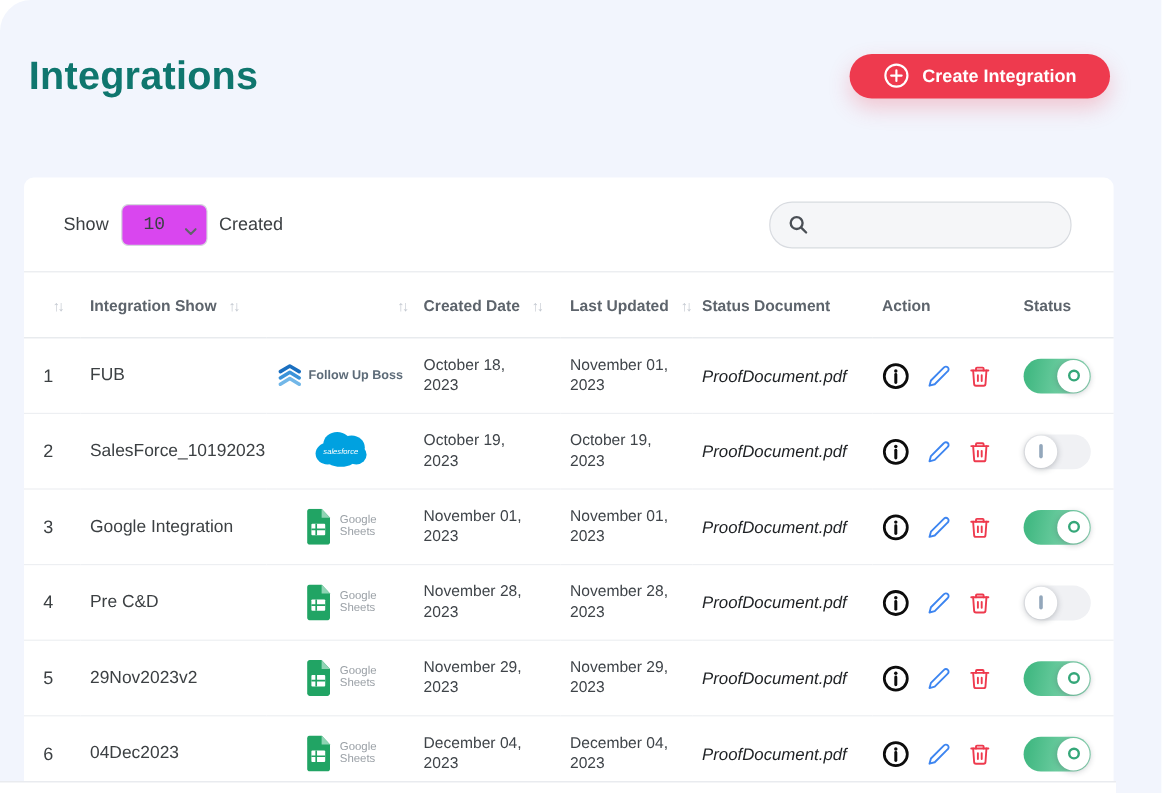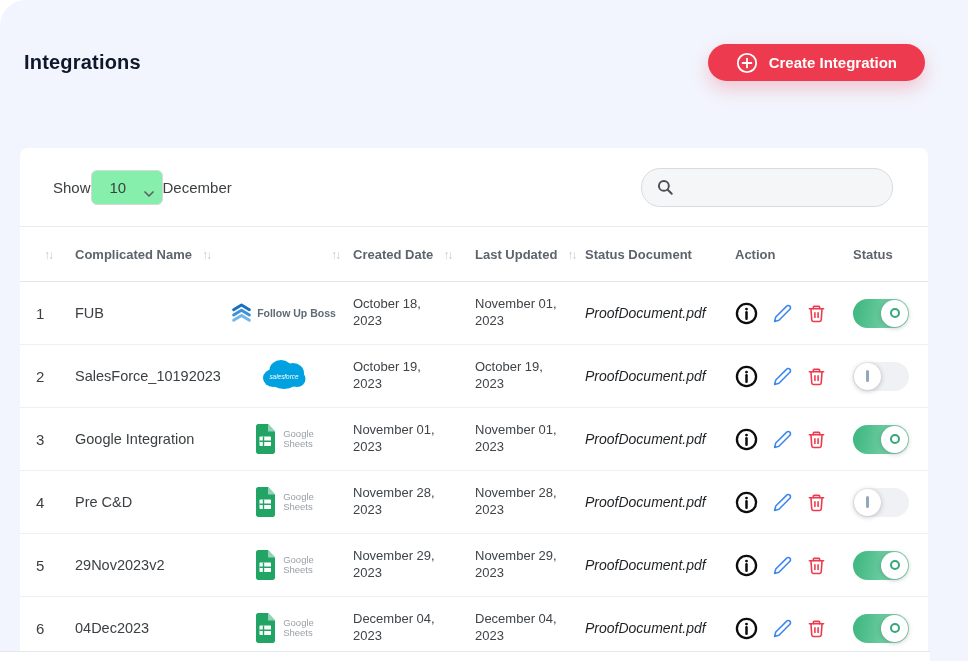--- a/index.html
+++ b/index.html
@@ -9,43 +9,43 @@
   }
   .page{
     position:absolute;inset:0;background:#f2f5fd;border-top-left-radius:26px;overflow:hidden;
   }
   
   .page-header{
     display:flex;justify-content:space-between;align-items:center;
     padding:44px 43px 0 24px;
   }
   .page-title{
-    font-size:20px;font-weight:700;color:#0f172a;letter-spacing:.2px;margin:0;
+    font-size:33px;font-weight:700;color:#0f766e;letter-spacing:.2px;margin:0;
   }
   .create-btn{
     display:flex;align-items:center;gap:11px;border:none;cursor:pointer;
     background:#ee3a4e;color:#fff;height:37px;padding:0 28px;border-radius:28px;
     font-family:"Liberation Sans",sans-serif;font-size:15px;font-weight:700;
     box-shadow:0 8px 18px rgba(238,58,78,.25);
   }
   
   .card{
     position:absolute;left:20px;right:40px;top:148px;bottom:0;
     background:#fff;border-radius:8px 8px 0 0;
   }
   .toolbar{
     height:78px;display:flex;align-items:center;justify-content:space-between;
     padding:0 35px 0 33px;border-bottom:1px solid #e8eaee;
   }
-  .show-group{display:flex;align-items:center;font-size:15px;color:#3c4043;}
+  .show-group{display:flex;align-items:center;gap:10px;font-size:15px;color:#3c4043;}
   .select-wrap{position:relative;width:72px;height:35px;}
   .select-wrap select{
     appearance:none;-webkit-appearance:none;width:100%;height:100%;
-    border:1px solid #d5d8dd;border-radius:6px;background:#86efac;
-    font-family:Liberation Sans, sans-serif;font-size:15px;color:#3c4043;
+    border:1px solid #d5d8dd;border-radius:6px;background:#d946ef;
+    font-family:Liberation Mono, monospace;font-size:15px;color:#3c4043;
     padding:0 22px 0 18px;cursor:pointer;
   }
   .select-chevron{position:absolute;right:9px;top:14px;pointer-events:none;}
   .search-box{
     display:flex;align-items:center;gap:10px;width:222px;height:37px;
     background:#f5f6f8;border:1px solid #d8dbe0;border-radius:19px;padding:0 14px;
   }
   .search-box input{
     border:none;outline:none;background:transparent;flex:1;min-width:0;
     font-family:"Liberation Sans",sans-serif;font-size:15px;color:#3c4043;
@@ -115,21 +115,21 @@
       <div class="show-group">
         <span>Show</span>
         <span class="select-wrap">
           <select id="page-size-select"><option>10</option></select>
           <span class="select-chevron">
             <svg width="10" height="7" viewBox="0 0 10 7">
                 <path d="M1 1l4 4 4-4" fill="none" stroke="#5f6368" stroke-width="1.7" stroke-linecap="round" stroke-linejoin="round"></path>
               </svg>
           </span>
         </span>
-        <span>December</span>
+        <span>Created</span>
       </div>
       <div class="search-box">
         <span style="display:flex;">
           <svg width="18" height="18" viewBox="0 0 24 24" fill="none" stroke="#4a4f55" stroke-width="2.6">
             <circle cx="10.5" cy="10.5" r="6.6"></circle>
               <path d="M15.6 15.6L21 21" stroke-linecap="round"></path>
           </svg>
         </span>
       </div>
     </div>
@@ -141,21 +141,21 @@
           <col style="width:123px">
           <col style="width:122px">
         <col style="width:110px">
           <col style="width:150px">
           <col style="width:118px">
           <col style="width:83px">
       </colgroup>
       <thead>
         <tr id="header-row">
             <th><span></span><span class="sort-icon">↑↓</span></th>
-            <th><span>Complicated Name</span><span class="sort-icon">↑↓</span></th>
+            <th><span>Integration Show</span><span class="sort-icon">↑↓</span></th>
             <th><span></span><span class="sort-icon">↑↓</span></th>
             <th><span>Created Date</span><span class="sort-icon">↑↓</span></th>
             <th><span>Last Updated</span><span class="sort-icon">↑↓</span></th>
             <th><span>Status Document</span></th>
             <th><span>Action</span></th>
             <th><span>Status</span></th>
           </tr>
       </thead>
       <tbody id="table-body">
           <tr>

